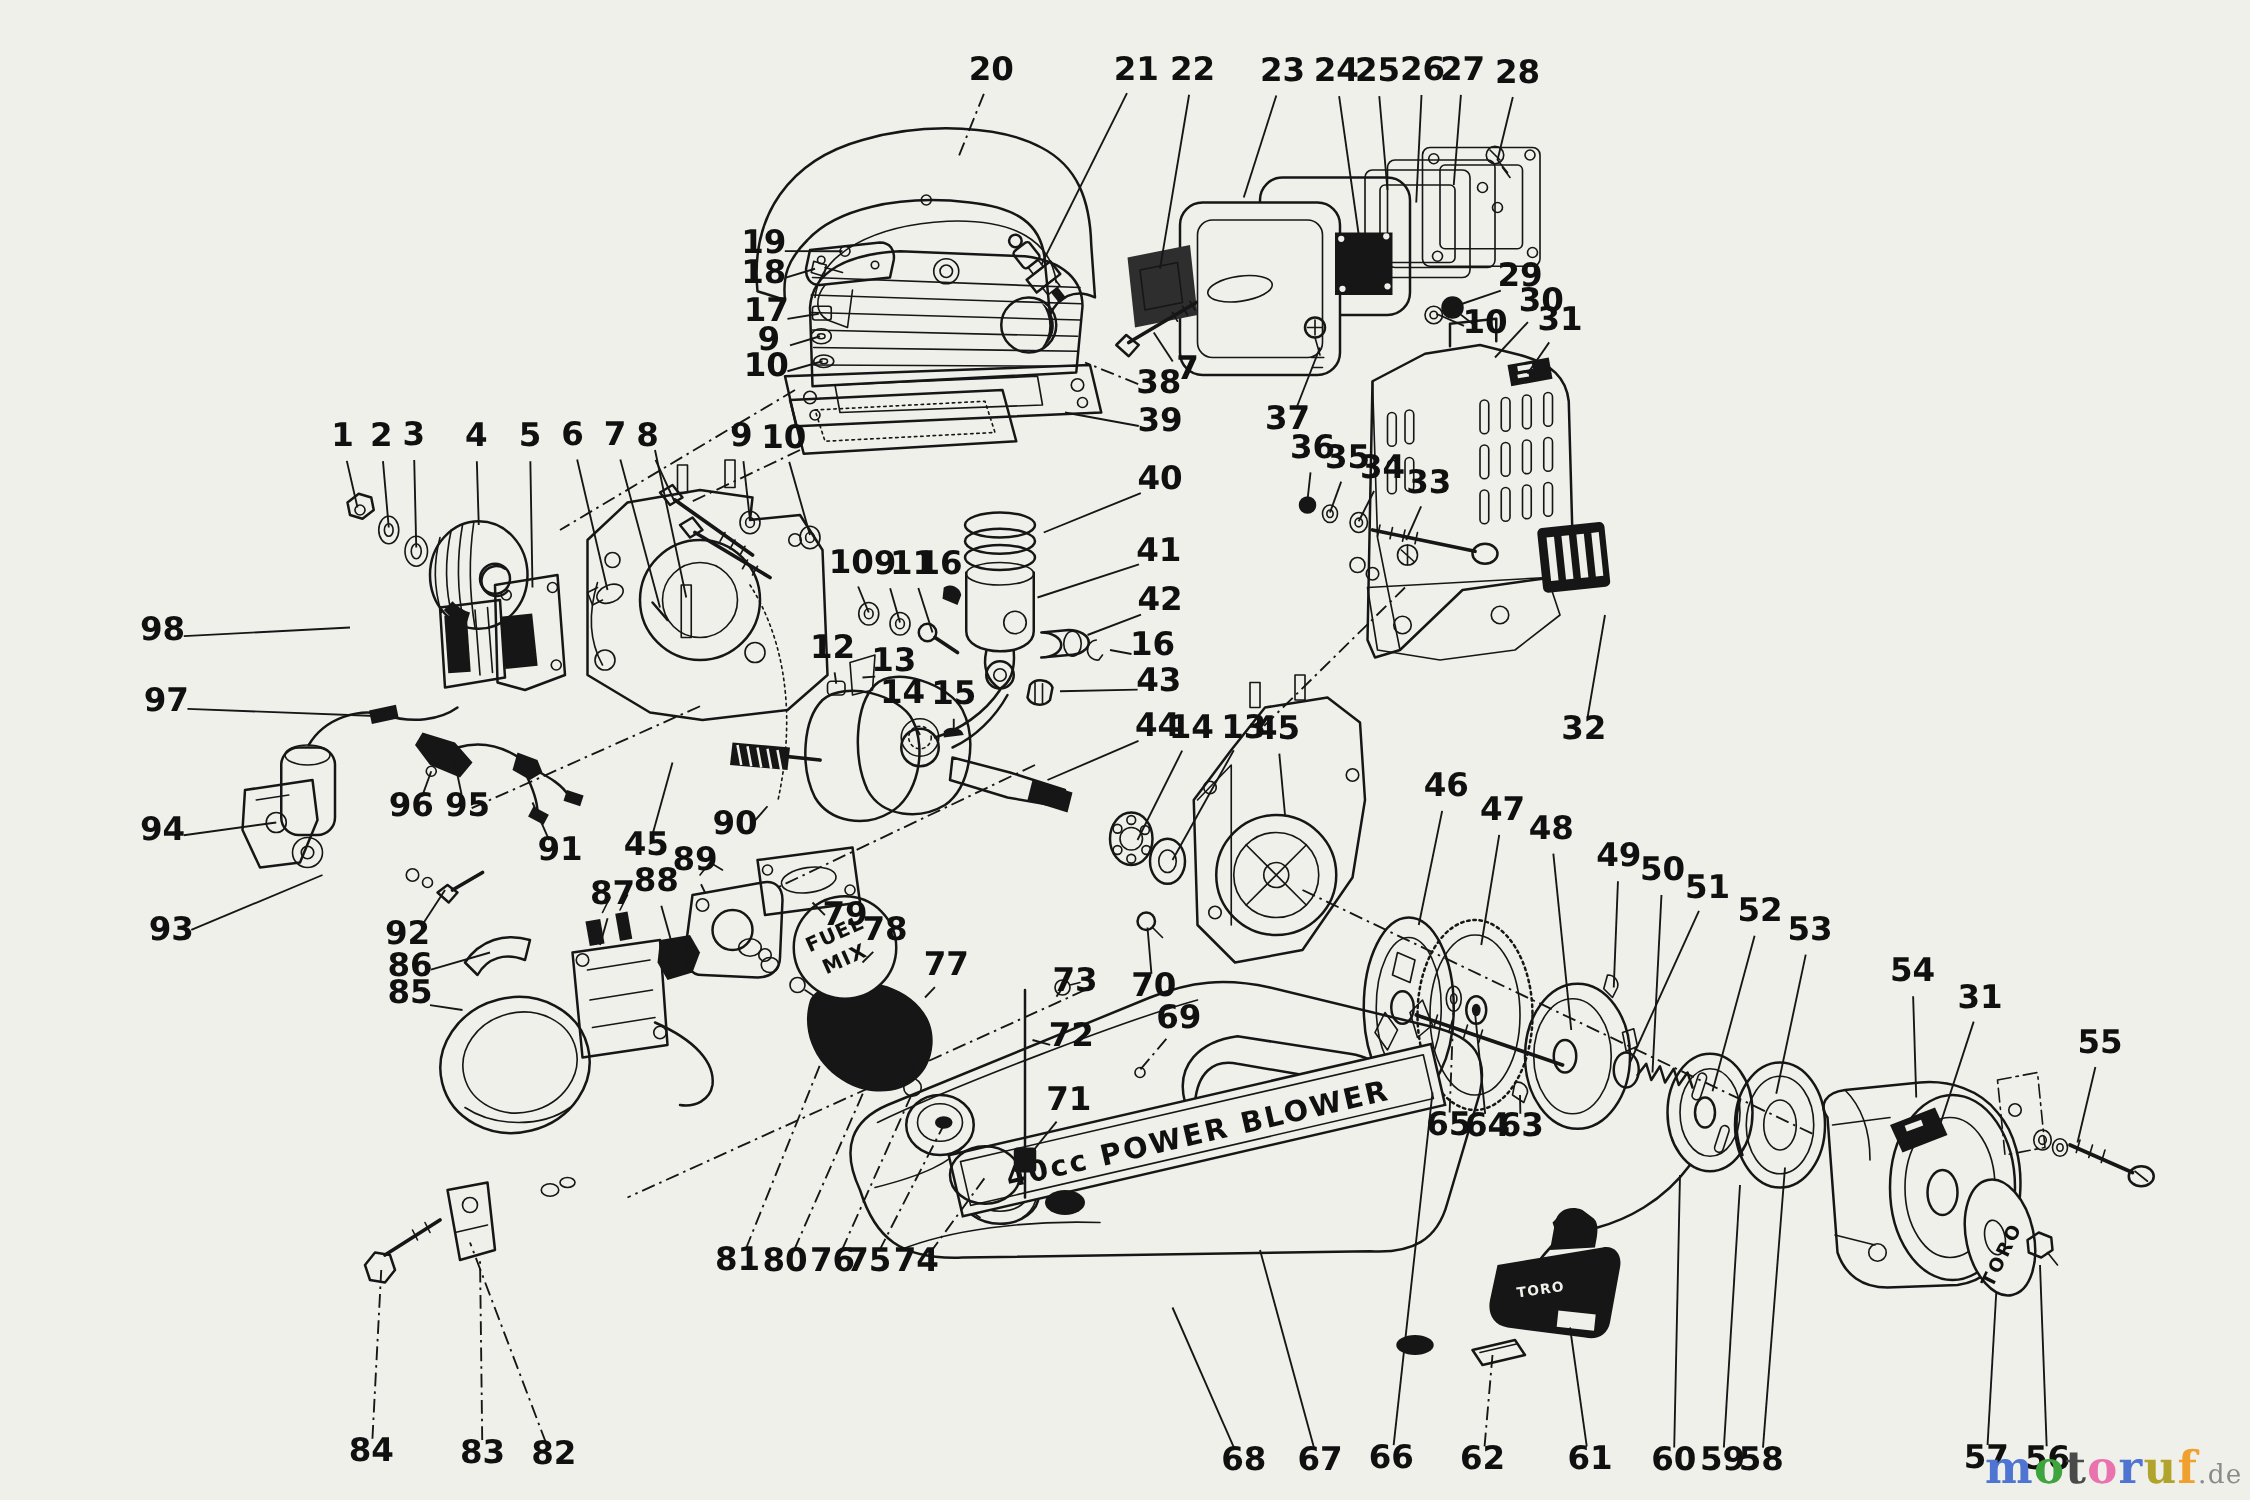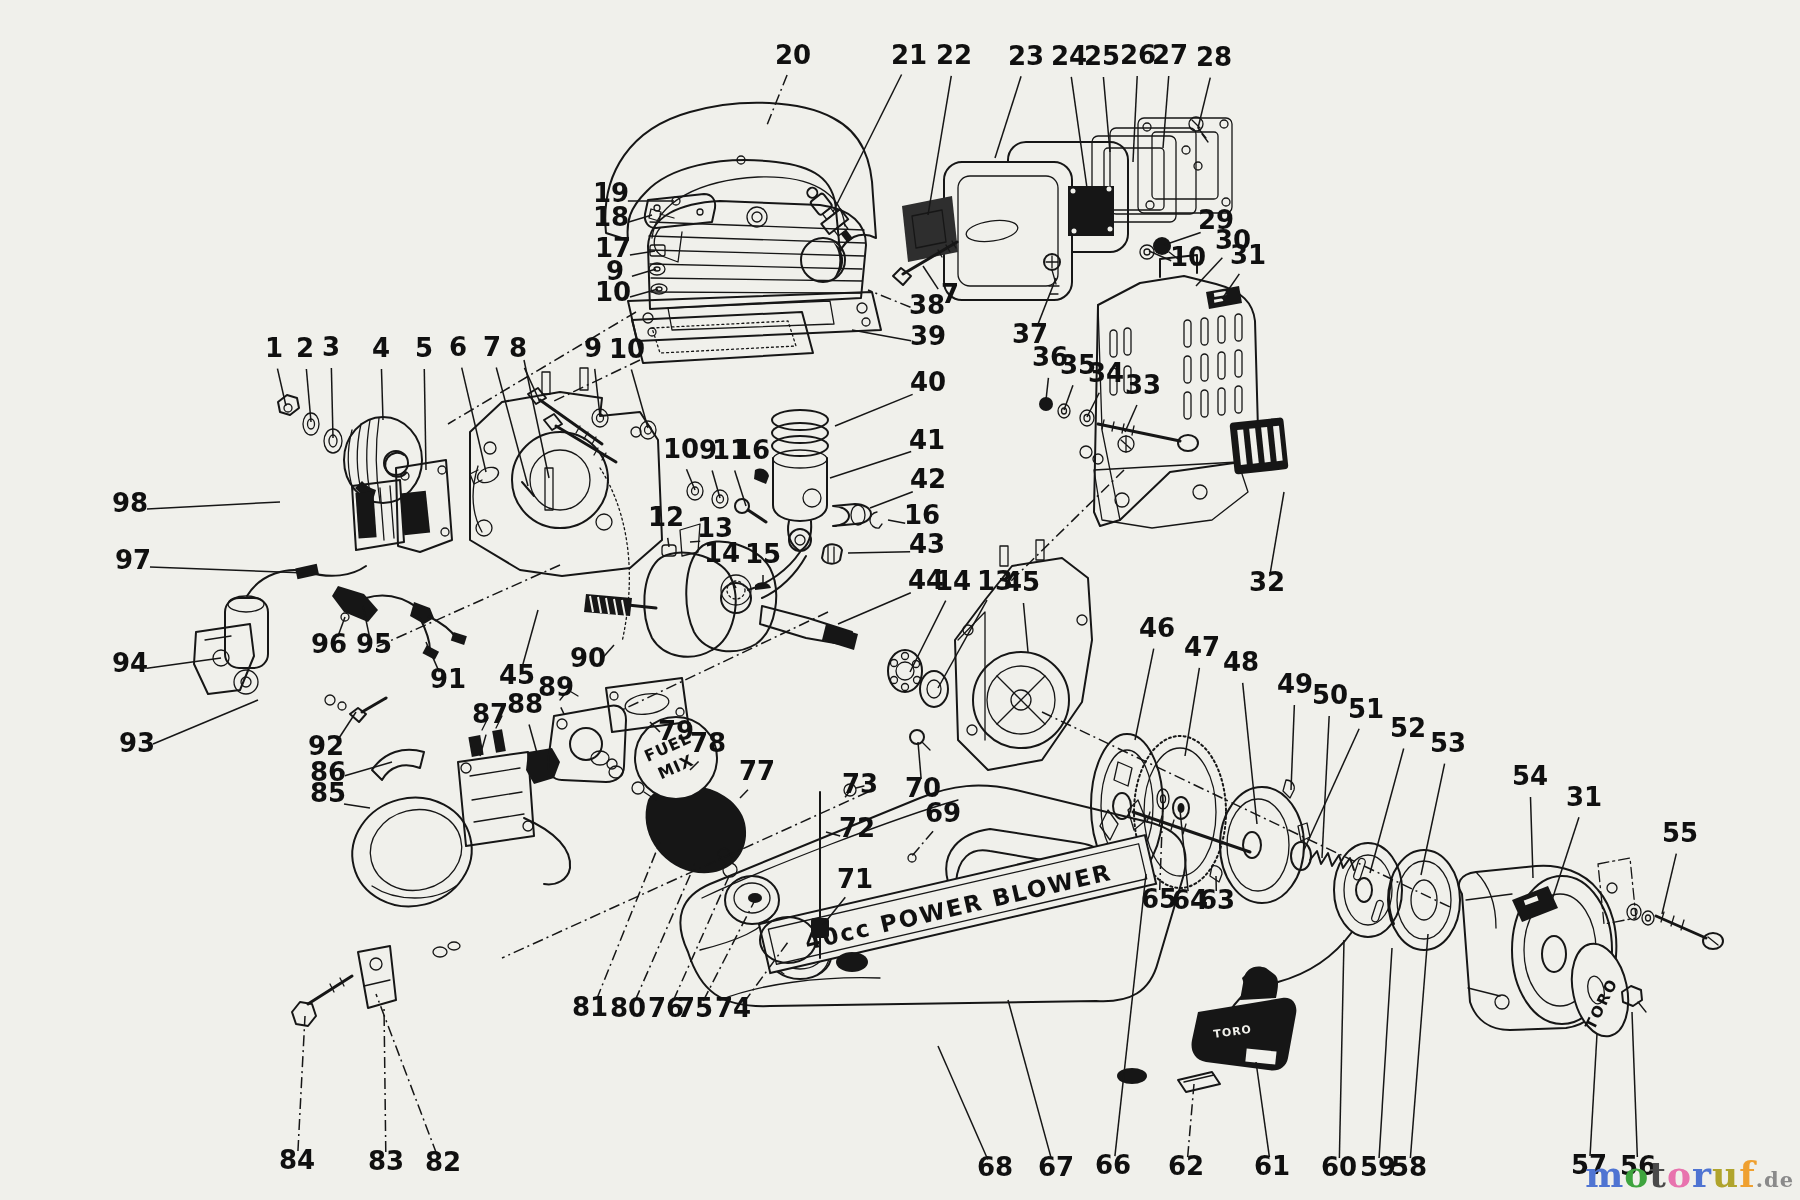--- a/index.html
+++ b/index.html
@@ -12,21 +12,21 @@
   .fb{fill:#161616;stroke:none;}
   .fw{fill:#f0f0eb;stroke:#161616;stroke-width:2;}
   .ld{stroke:#161616;stroke-width:1.5;fill:none;}
   .dsh{stroke-dasharray:11 4 2 4;}
   .stip{stroke-dasharray:2 3;}
   .cn{font:700 26px "DejaVu Sans",sans-serif;fill:#101010;text-anchor:middle;}
   .decal{font-family:"DejaVu Sans",sans-serif;font-weight:700;fill:#101010;}
   .wdecal{font-family:"DejaVu Sans",sans-serif;font-weight:700;fill:#f0f0eb;}
   #watermark{position:absolute;right:6px;bottom:8px;font-family:"DejaVu Serif",serif;
              font-weight:700;font-size:36px;letter-spacing:1px;line-height:1;}
-  #watermark .suffix{font-size:21px;font-weight:700;text-align:right;}
+  #watermark .suffix{font-size:21px;font-weight:400;text-align:right;}
 </style>
 </head>
 <body>
 
 <div id="stage">
 <svg width="1800" height="1200" viewBox="0 0 1800 1200">
 
   <g>
     <path class="o" d="M606,233 C600,172 632,128 690,112 C742,97 802,101 833,118 C862,133 872,160 873,196 L876,238 C860,230 846,238 840,252 L836,210 C834,178 812,166 776,162 C718,155 668,168 646,192 C630,208 626,221 628,240 Z"></path>
     <path class="o thin" d="M652,238 C656,202 700,180 758,177 C812,175 841,193 845,226"></path>

